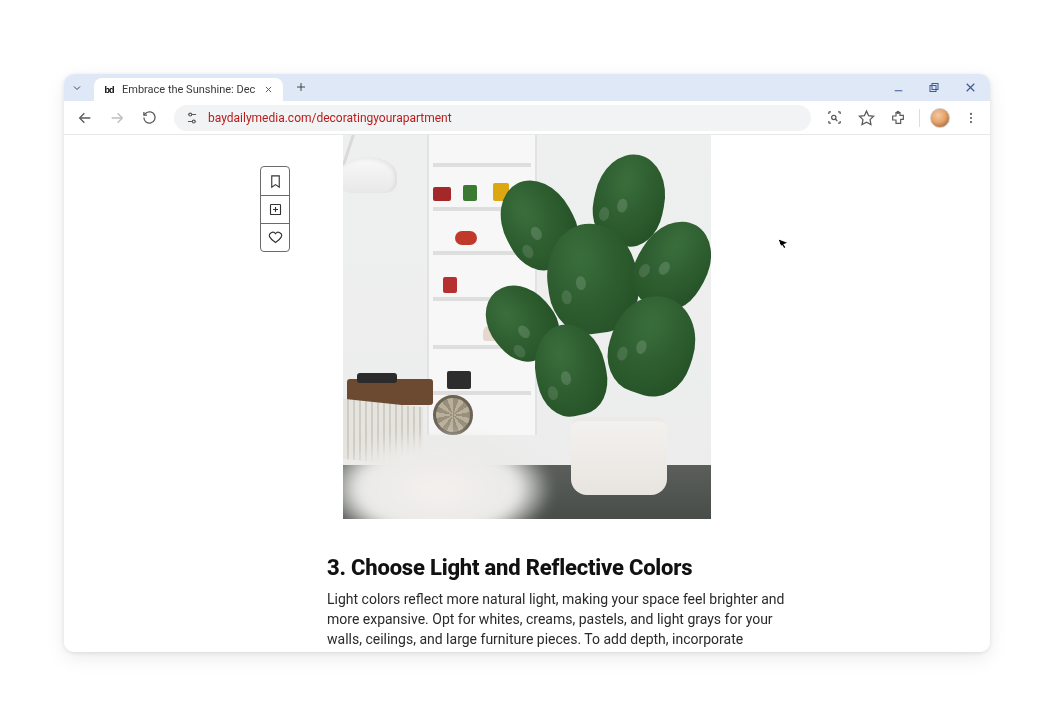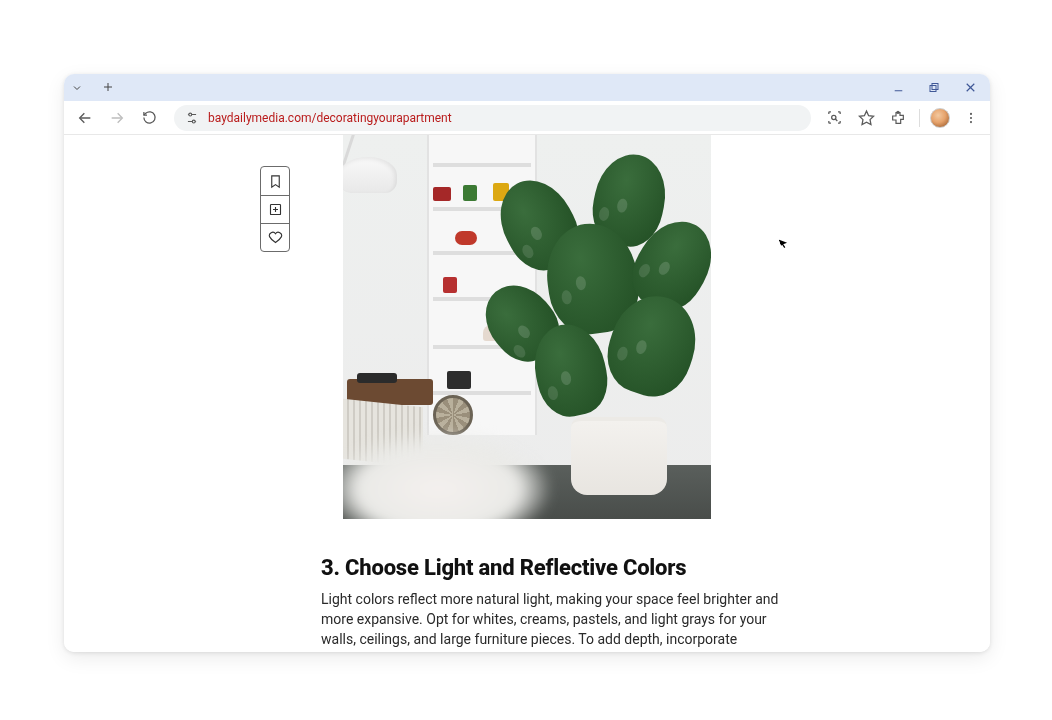--- a/index.html
+++ b/index.html
@@ -273,21 +273,21 @@
   .lamp .arm{position:absolute;left:20px;top:0;width:3px;height:44px;background:#d9d9d9;transform:rotate(18deg);transform-origin:top}
   .lamp .shade{position:absolute;left:4px;top:32px;width:58px;height:36px;border-radius:50% 50% 12px 12px;background:linear-gradient(#f9f9f9,#e8e8e8); box-shadow: -2px 2px 4px rgba(0,0,0,0.08) inset;}
   .blur-fg{
     position:absolute;left:-20px;bottom:-30px;width:230px;height:120px;border-radius:50%;
     background:radial-gradient(closest-side,#f4f0ee,#eaeae7 70%,transparent);
     filter:blur(6px);
   }
 
   .article {
     position:absolute;
-    left:257px;
+    left:263px;
     top:420px;
     width:464px;
   }
   .article h2{
     font-size:22px;
     font-weight:800;
     color:#111;
     letter-spacing:-0.2px;
     margin-bottom:10px;
   }
@@ -312,20 +312,30 @@
 </head>
 <body>
 
 <div class="browser-window">
 
   <div class="tab-strip">
     <div class="tabs-dropdown">
       <svg width="12" height="12" viewBox="0 0 24 24" fill="none" stroke="currentColor" stroke-width="2">
           <polyline points="6 9 12 15 18 9"></polyline>
         </svg>
+    </div>
+    <div class="tab">
+      <span class="favicon">bd</span>
+      <span class="tab-title">Embrace the Sunshine: Dec</span>
+      <span class="tab-close">
+        <svg width="9" height="9" viewBox="0 0 24 24" stroke="currentColor" stroke-width="2.5">
+            <line x1="5" y1="5" x2="19" y2="19"></line>
+            <line x1="19" y1="5" x2="5" y2="19"></line>
+          </svg>
+      </span>
     </div>
     <div class="newtab">
       <svg width="12" height="12" viewBox="0 0 24 24" stroke="currentColor" stroke-width="2">
           <line x1="12" y1="4" x2="12" y2="20"></line>
           <line x1="4" y1="12" x2="20" y2="12"></line>
         </svg>
     </div>
     <div class="window-controls">
       <div>
         <svg width="13" height="13" viewBox="0 0 24 24" stroke="currentColor" stroke-width="2">

